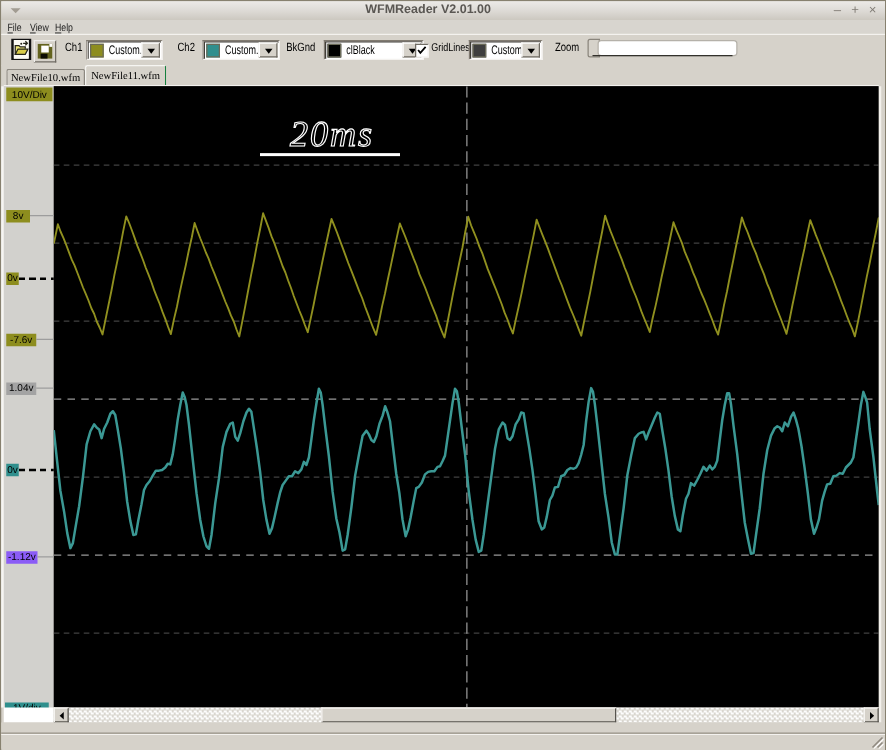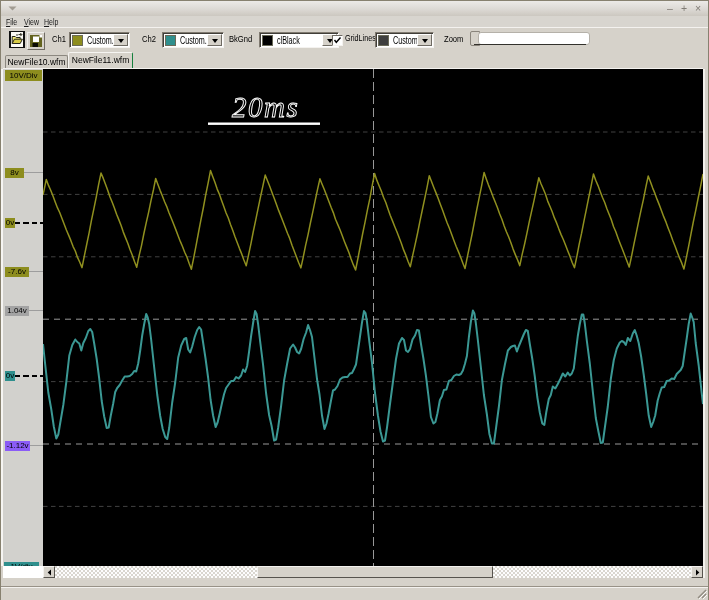--- a/index.html
+++ b/index.html
@@ -33,21 +33,21 @@
     white-space:nowrap;transform:scaleX(0.72);transform-origin:left top;}
   .dropbtn{position:absolute;right:1px;top:1px;width:15px;height:12px;
     box-sizing:border-box;background:#d6d2ca;border-top:1px solid #fff;
     border-left:1px solid #fff;border-right:1px solid #6f6b63;
     border-bottom:1px solid #6f6b63;}
   .dropbtn:after{content:"";position:absolute;left:3.5px;top:4px;width:0;height:0;
     border:3px solid transparent;border-top:4px solid #000;border-bottom:none;}
   
   #tabstrip{left:1px;top:52px;width:707px;height:17px;background:#d6d2ca;}
   .tab{position:absolute;box-sizing:border-box;font-size:8.5px;color:#000;
-    text-align:center;letter-spacing:0px;}
+    text-align:center;letter-spacing:0px;font-family:Liberation Serif, serif;}
   #tab1{left:5px;top:55px;width:63px;height:14px;background:#d2cec6;
     border:1px solid #8c8880;border-bottom:none;border-radius:2px 2px 0 0;
     line-height:13px;}
   #tab2{left:68px;top:52px;width:65px;height:17px;background:#d6d2ca;
     border-top:1px solid #f6f5f2;border-left:1px solid #f6f5f2;
     border-right:1px solid #15803d;border-radius:2px 2px 0 0;
     line-height:15px;}
   
   #gutter{left:1px;top:69px;width:42px;height:497px;background:#d2d1cd;
     border-left:2px solid #f6f5f2;box-sizing:border-box;}
@@ -72,20 +72,21 @@
     border-right:1px solid #57544e;border-bottom:1px solid #57544e;
     box-sizing:border-box;}
   
   #statusgap{left:1px;top:578px;width:707px;height:8px;background:#d6d2ca;}
   #statusbar{left:1px;top:586px;width:707px;height:13px;background:#d6d2ca;
     border-top:1px solid #989287;box-shadow:inset 0 1px 0 #f4f2ef;}
 </style></head>
 <body>
 <div id="win">
   <div id="titlebar" class="abs"></div>
+  <div id="title" class="abs">WFMReader V2.01.00</div>
   <svg class="abs" style="left:8px;top:6px" width="9" height="5" viewBox="0 0 9 5">
     <path d="M0.5 0.5 L8.5 0.5 L4.5 4.5 Z" fill="#a29c92"></path>
     </svg>
   <div class="winbtn abs" style="left:663px;">–</div>
   <div class="winbtn abs" style="left:677px;">+</div>
   <div class="winbtn abs" style="left:691px;">×</div>
 
   <div id="menubar" class="abs">
     <div class="menuitem" style="left:5px;"><u>F</u>ile</div>
     <div class="menuitem" style="left:23px;"><u>V</u>iew</div>

